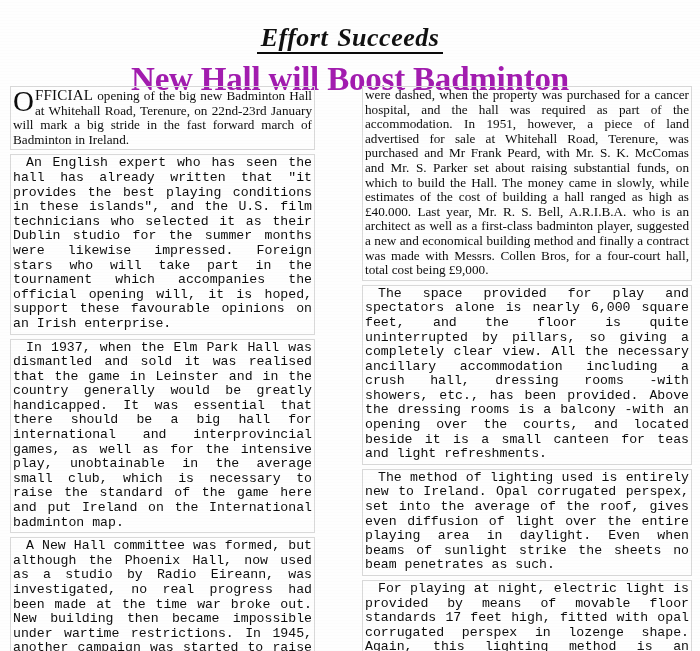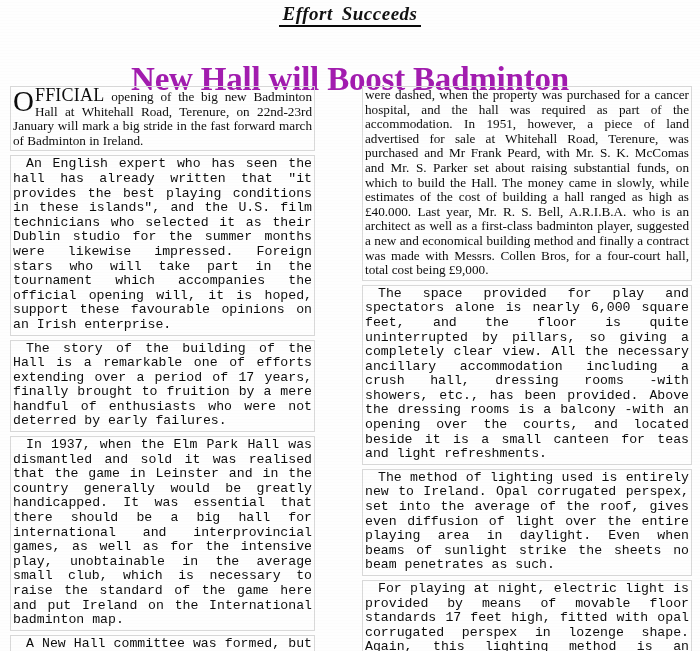--- a/index.html
+++ b/index.html
@@ -30,26 +30,27 @@
     left: 0;
     top: 4px;
     width: 700px;
     text-align: center;
   }
   .kicker {
     display: inline-block;
     font-family: "Liberation Serif", "DejaVu Serif", serif;
     font-weight: bold;
     font-style: italic;
-    font-size: 19px;
+    font-size: 26px;
     letter-spacing: 0.5px;
     line-height: 1.05;
     padding: 0 4px 1px 4px;
     border-bottom: 2.5px solid #0a0a0a;
     color: #111;
+    margin-top: 20px;
   }
   .kicker .gap { display: inline-block; width: 9px; }
 
   
   .headline {
     position: absolute;
     left: 0;
     top: 40px;
     width: 700px;
     text-align: center;
@@ -100,21 +101,21 @@
   .dropcap {
     float: left;
     font-family: "Liberation Serif", "DejaVu Serif", serif;
     font-size: 29px;
     line-height: 24px;
     font-weight: normal;
     padding: 1px 1px 0 0;
     margin: 0;
   }
   .smallcaps {
-    font-size: 18px;
+    font-size: 15px;
     letter-spacing: 0.2px;
   }
 
   .credit {
     font-weight: bold;
     font-size: 13.4px;
     line-height: 15.2px;
     text-indent: 13px;
     text-align: left;
     border: 5px solid #000000;
@@ -147,21 +148,20 @@
   <h1 class="headline">New Hall will Boost Badminton</h1>
 
   <div class="columns">
 
     <div class="col col-left">
 
       <p class="para lead"><span class="dropcap">O</span><span class="smallcaps">FFICIAL</span><span> opening of the big new Badminton Hall at Whitehall Road, Terenure, on 22nd-23rd January will mark a big stride in the fast forward march of Badminton in Ireland.</span></p>
 
       <p class="para indent">An English expert who has seen the hall has already written that "it provides the best playing conditions in these islands", and the U.S. film technicians who selected it as their Dublin studio for the summer months were likewise impressed. Foreign stars who will take part in the tournament which accompanies the official opening will, it is hoped, support these favourable opinions on an Irish enterprise.</p>
 
-      <p class="para indent">The story of the building of the Hall is a remarkable one of efforts extending over a period of 17 years, finally brought to fruition by a mere handful of enthusiasts who were not deterred by early failures.</p>
 
       <p class="para indent">In 1937, when the Elm Park Hall was dismantled and sold it was realised that the game in Leinster and in the country generally would be greatly handicapped. It was essential that there should be a big hall for international and interprovincial games, as well as for the intensive play, unobtainable in the average small club, which is necessary to raise the standard of the game here and put Ireland on the International badminton map.</p>
 
       <p class="para indent">A New Hall committee was formed, but although the Phoenix Hall, now used as a studio by Radio Eireann, was investigated, no real progress had been made at the time war broke out. New building then became impossible under wartime restrictions. In 1945, another campaign was started to raise funds and made some headway, but unfortunately the leader of this effort, Mr. W. Harrison, was. transferred to Belfast, before his enthusiasm could bring its reward. A third committee was formed in 1947, and this time the leader was Mr. Frank Peard. Sites at Mount Pleasant Square, Elm Park, and elsewhere, were considered, and in 1950 there were great hopes of getting the four-court Hall on the Oaklands estate in Rathgar, when this was put up for sale. Hopes</p>
 
     </div>
 
     <div class="col col-right">
 
       <p class="para noindent">were dashed, when the property was purchased for a cancer hospital, and the hall was required as part of the accommodation. In 1951, however, a piece of land advertised for sale at Whitehall Road, Terenure, was purchased and Mr Frank Peard, with Mr. S. K. McComas and Mr. S. Parker set about raising substantial funds, on which to build the Hall. The money came in slowly, while estimates of the cost of building a hall ranged as high as £40.000. Last year, Mr. R. S. Bell, A.R.I.B.A. who is an architect as well as a first-class badminton player, suggested a new and economical building method and finally a contract was made with Messrs. Collen Bros, for a four-court hall, total cost being £9,000.</p>

